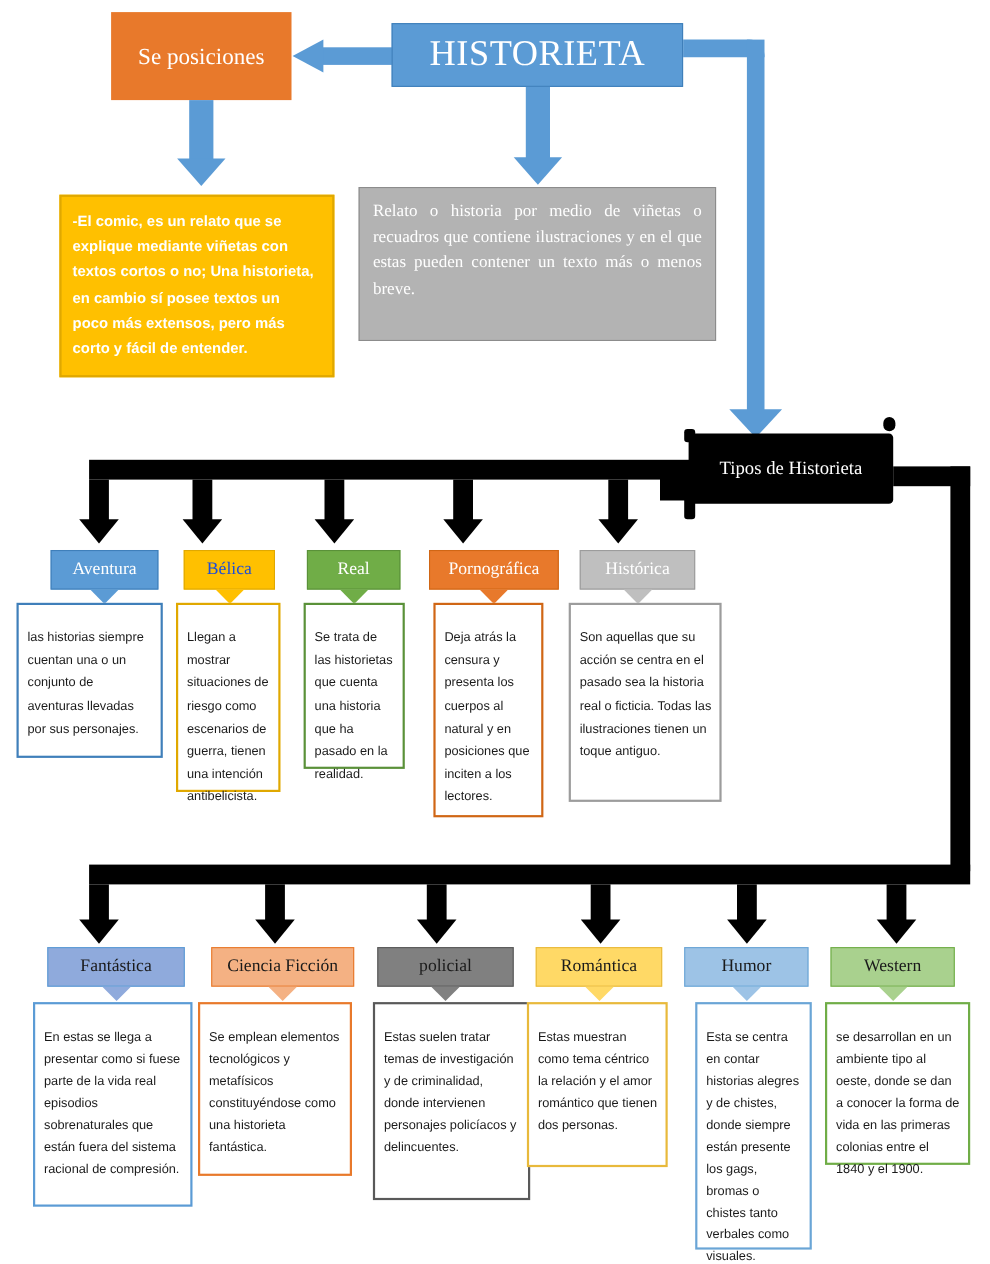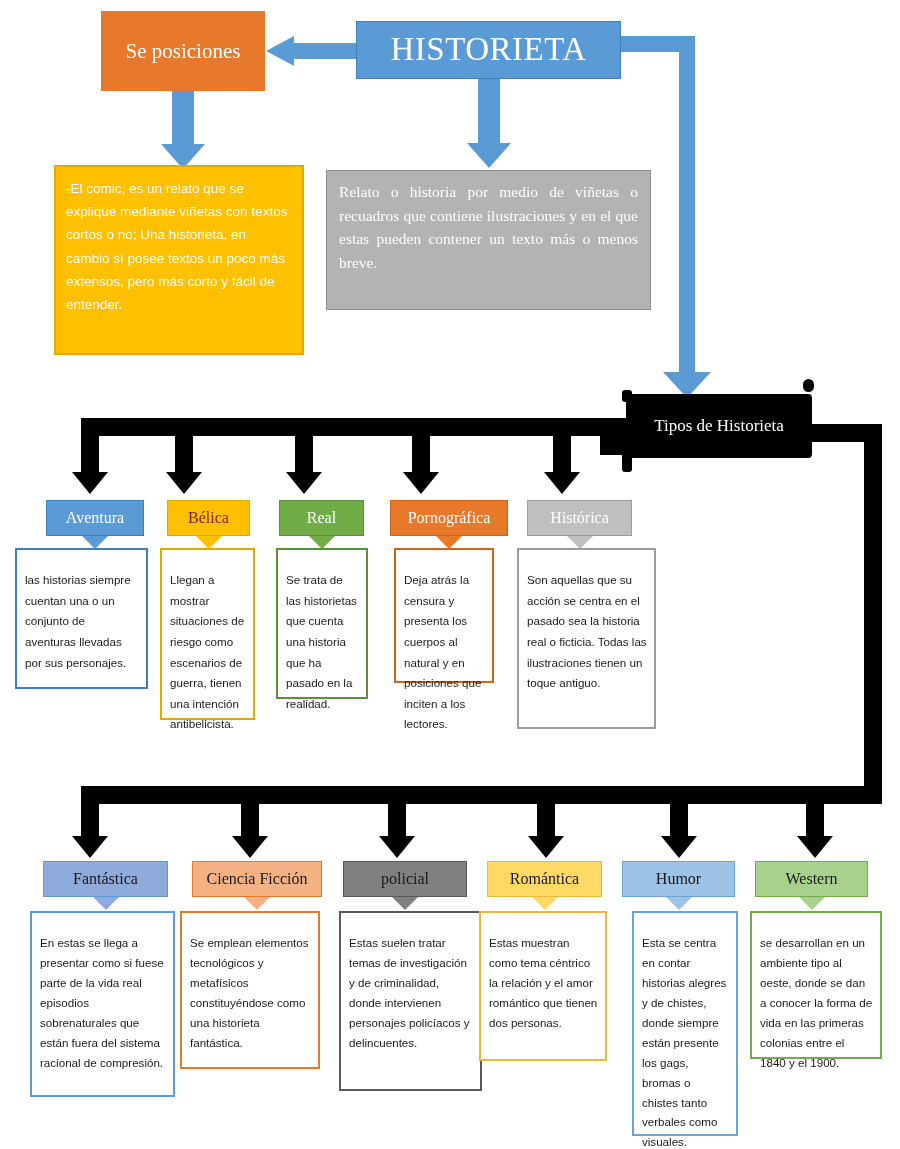--- a/index.html
+++ b/index.html
@@ -30,27 +30,28 @@
   #historieta {
     left: 356px; top: 21px; width: 265px; height: 58px;
     background: #5B9BD5;
     border: 1.5px solid #3f7fba;
     font-size: 33px;
     letter-spacing: .5px;
   }
 
   
   #yellow-box {
-    left: 54px; top: 165px; width: 250px; height: 190px;
+    left: 54px; top: 177px; width: 250px; height: 166px;
     background: #FFC000;
     border: 2px solid #E0A800;
     padding: 10px 12px 6px 10px;
     color: #ffffff;
     font-size: 13.5px;
     line-height: 1.72;
+    font-weight: bold;
   }
   
   #grey-box {
     left: 326px; top: 170px; width: 325px; height: 140px;
     background: #B3B3B3;
     border: 1.5px solid #8c8c8c;
     padding: 9px 12px;
     color: #ffffff;
     font-family: "Liberation Serif", serif;
     font-size: 15.5px;
@@ -199,21 +200,21 @@
 
   <div class="cat-head" style="left:46px; top:500px; width:98px;align-items:flex-end;">
     <div class="hbox" style="background: rgb(91, 155, 213); border-color: rgb(63, 127, 186);">
       <span class="lbl" style="color: rgb(255, 255, 255);">Aventura</span>
     </div>
     <div class="tail" style="border-top: 13px solid rgb(91, 155, 213);"></div>
   </div>
 
   <div class="cat-head" style="left:167px; top:500px; width:83px;">
     <div class="hbox" style="background: rgb(255, 192, 0); border-color: rgb(224, 168, 0);">
-      <span class="lbl" style="color: #7f1d1d;">Bélica</span>
+      <span class="lbl" style="color: #1d4ed8;">Bélica</span>
     </div>
     <div class="tail" style="border-top: 13px solid rgb(255, 192, 0);"></div>
   </div>
 
   <div class="cat-head" style="left:279px; top:500px; width:85px;">
     <div class="hbox" style="background: rgb(112, 173, 71); border-color: rgb(90, 145, 57);">
       <span class="lbl" style="color: rgb(255, 255, 255);">Real</span>
     </div>
     <div class="tail" style="border-top: 13px solid rgb(112, 173, 71);"></div>
   </div>
@@ -237,21 +238,21 @@
   </div>
 
   <div class="desc" style="left: 160px; top: 548px; width: 95px; height: 172px; border: 2px solid rgb(224, 168, 0);">
     <span>Llegan a mostrar situaciones de riesgo como escenarios de guerra, tienen una intención antibelicista.</span>
   </div>
 
   <div class="desc" style="left: 276px; top: 548px; width: 92px; height: 151px; border: 2px solid rgb(90, 145, 57);">
     <span>Se trata de las historietas que cuenta una historia que  ha pasado en la realidad.</span>
   </div>
 
-  <div class="desc" style="left: 394px; top: 548px; width: 100px; height: 135px; border: 2px solid rgb(208, 102, 21);">
+  <div class="desc" style="left: 394px; top: 548px; width: 100px; height: 195px; border: 2px solid rgb(208, 102, 21);">
     <span>Deja atrás la censura y presenta los cuerpos al natural y en posiciones que inciten a los lectores.</span>
   </div>
 
   <div class="desc" style="left: 517px; top: 548px; width: 139px; height: 181px; border: 2px solid rgb(156, 156, 156);">
     <span>Son aquellas que su acción se centra en el pasado sea la historia real o ficticia. Todas las ilustraciones tienen un toque antiguo.</span>
   </div>
 
   <div class="abs blk" style="left:81px; top:786px; width:801px; height:18px;"></div>
 
   <div class="abs blk" style="left:81px; top:804px; width:18px; height:35px;"></div>

